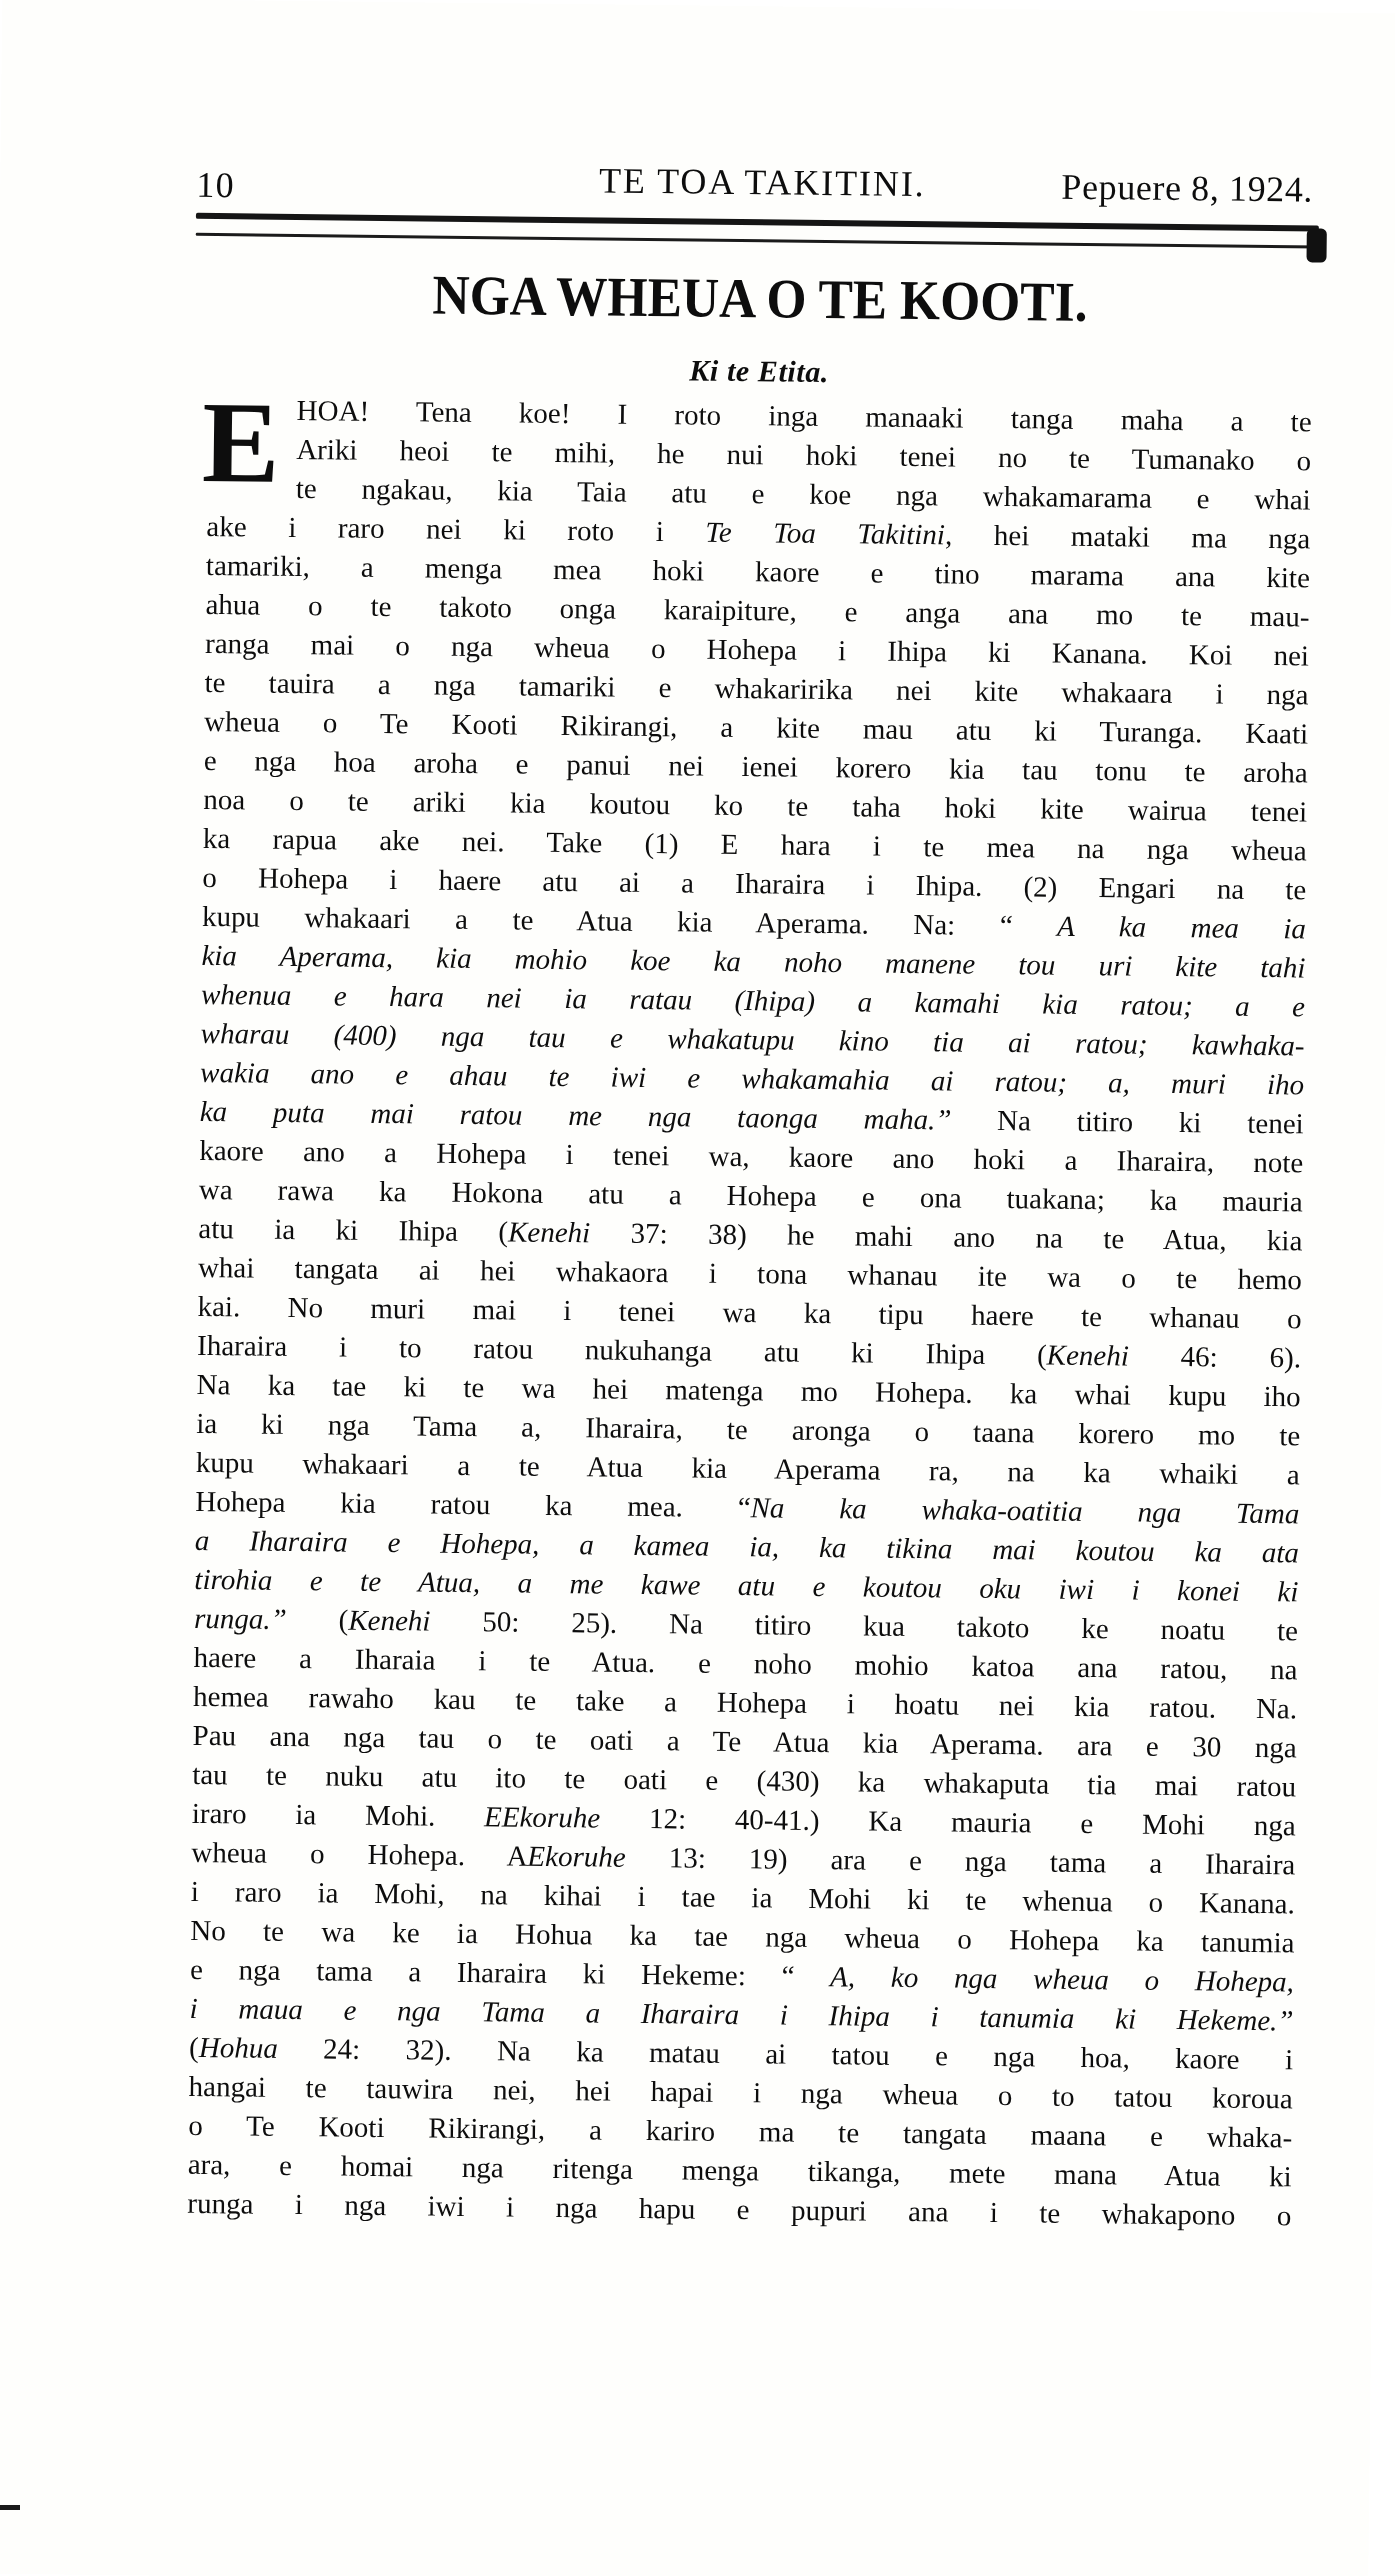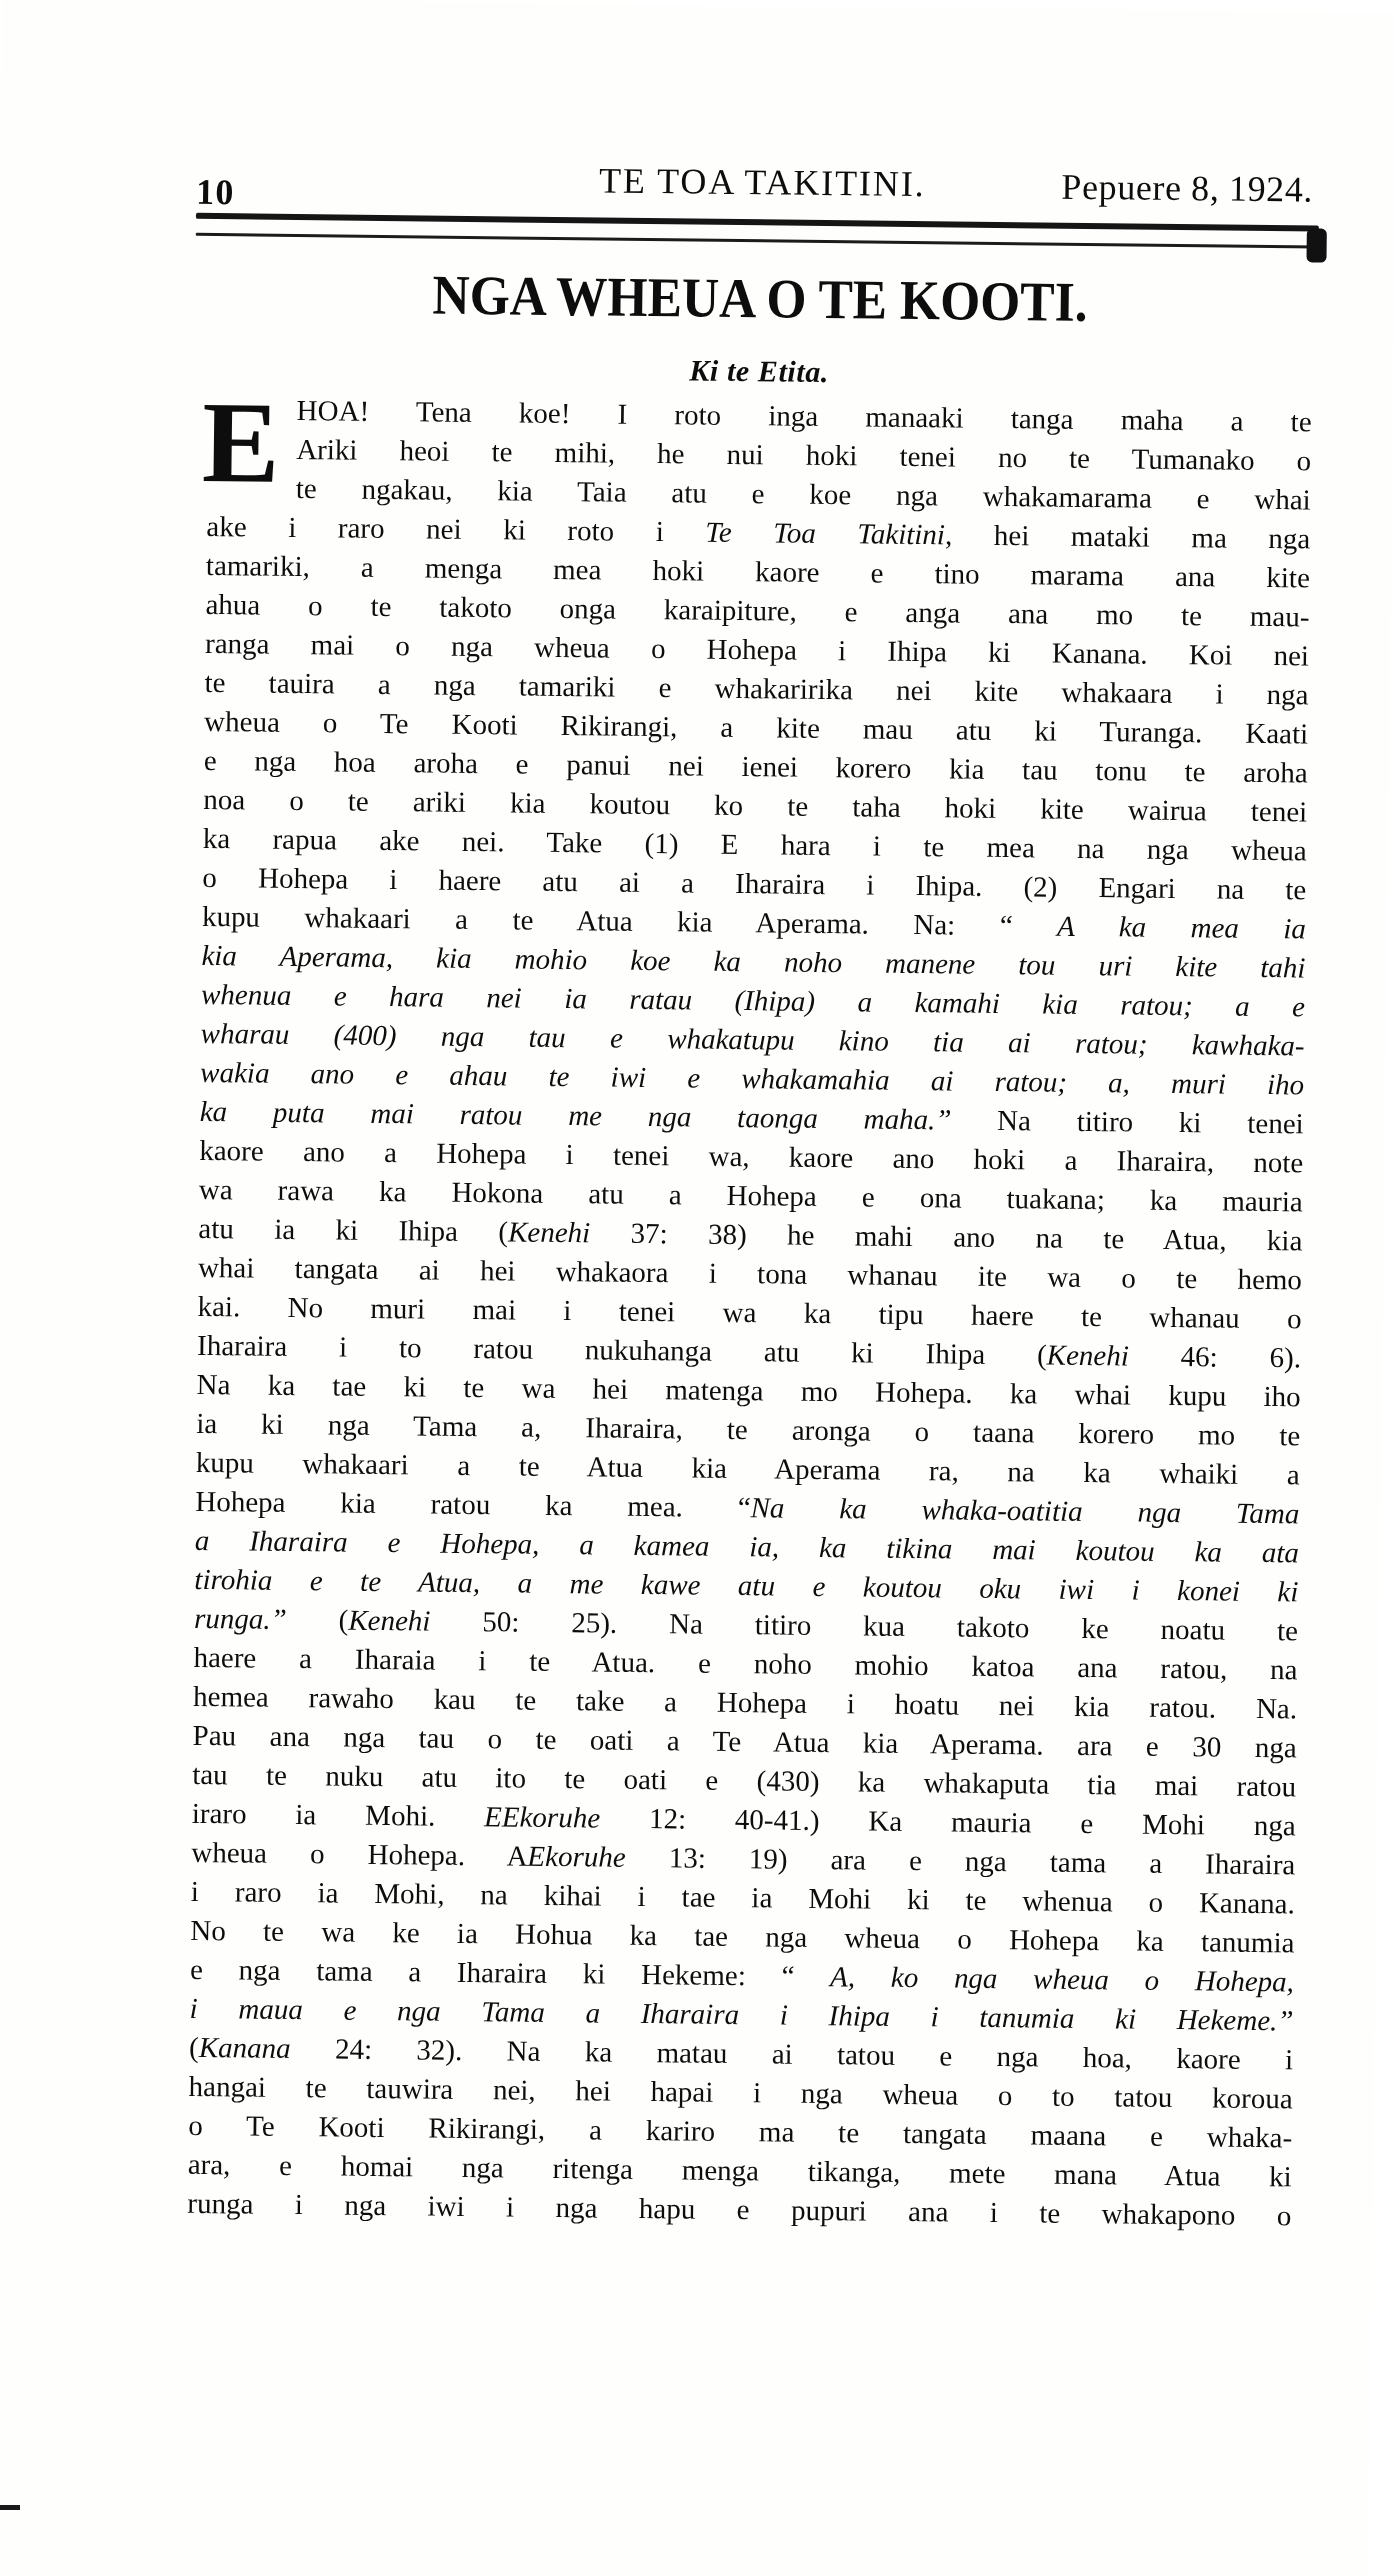--- a/index.html
+++ b/index.html
@@ -16,21 +16,21 @@
     color: #0d0d0d;
     transform: rotate(0.65deg);
     transform-origin: 210px 210px;
   }
   
   .header {
     position: absolute; left: 210px; top: 155px;
     width: 1104px; height: 46px;
     font-size: 36px;
   }
-  .pagenum { position: absolute; left: -14px; top: 16px; letter-spacing: 1.3px; font-weight: bold; }
+  .pagenum { position: absolute; left: -14px; top: 9px; letter-spacing: 1.3px; }
   .masthead {
     position: absolute; left: 0; right: 0; top: 0;
     text-align: center; letter-spacing: 1.9px;
   }
   .dateline { position: absolute; right: 1.3px; top: 1.3px; letter-spacing: 0.6px; }
   .rule-top {
     position: absolute; left: 196px; top: 213px;
     width: 1123px; height: 5.7px; background: #151515;
     border-radius: 1.9px;
   }
@@ -140,21 +140,21 @@
       <div class="tline"><span>haere a Iharaia i te Atua. e noho mohio katoa ana ratou, na</span></div>
       <div class="tline"><span>hemea rawaho kau te take a Hohepa i hoatu nei kia ratou.  Na.</span></div>
       <div class="tline"><span>Pau ana nga tau o te oati a Te Atua kia Aperama. ara e 30 nga</span></div>
       <div class="tline"><span>tau te nuku atu ito te oati e (430) ka whakaputa tia mai ratou</span></div>
       <div class="tline"><span>iraro ia Mohi.  </span><i>EEkoruhe</i><span> 12: 40-41.)  Ka mauria e Mohi nga</span></div>
       <div class="tline"><span>wheua o Hohepa. A</span><i>Ekoruhe</i><span> 13: 19) ara e nga tama a Iharaira</span></div>
       <div class="tline"><span>i raro ia Mohi, na kihai i tae ia Mohi ki te whenua o Kanana.</span></div>
       <div class="tline"><span>No te wa ke ia Hohua ka tae nga wheua o Hohepa ka tanumia</span></div>
       <div class="tline"><span>e nga tama a Iharaira ki Hekeme: “ </span><i>A, ko nga wheua o Hohepa,</i></div>
       <div class="tline"><i>i maua e nga Tama a Iharaira i Ihipa i tanumia ki Hekeme.”</i></div>
-      <div class="tline"><span>(</span><i>Kanana</i><span> 24: 32).  Na ka matau ai tatou e nga hoa, kaore i</span></div>
+      <div class="tline"><span>(</span><i>Hohua</i><span> 24: 32).  Na ka matau ai tatou e nga hoa, kaore i</span></div>
       <div class="tline"><span>hangai te tauwira nei, hei hapai i nga wheua o to tatou koroua</span></div>
       <div class="tline"><span>o Te Kooti Rikirangi, a kariro ma te tangata maana e whaka-</span></div>
       <div class="tline"><span>ara, e homai nga ritenga menga tikanga, mete mana Atua ki</span></div>
       <div class="tline"><span>runga i nga iwi i nga hapu e pupuri ana i te whakapono o</span></div>
     </div>
 
 </div>
 
 <div class="edge-mark"></div>
 

